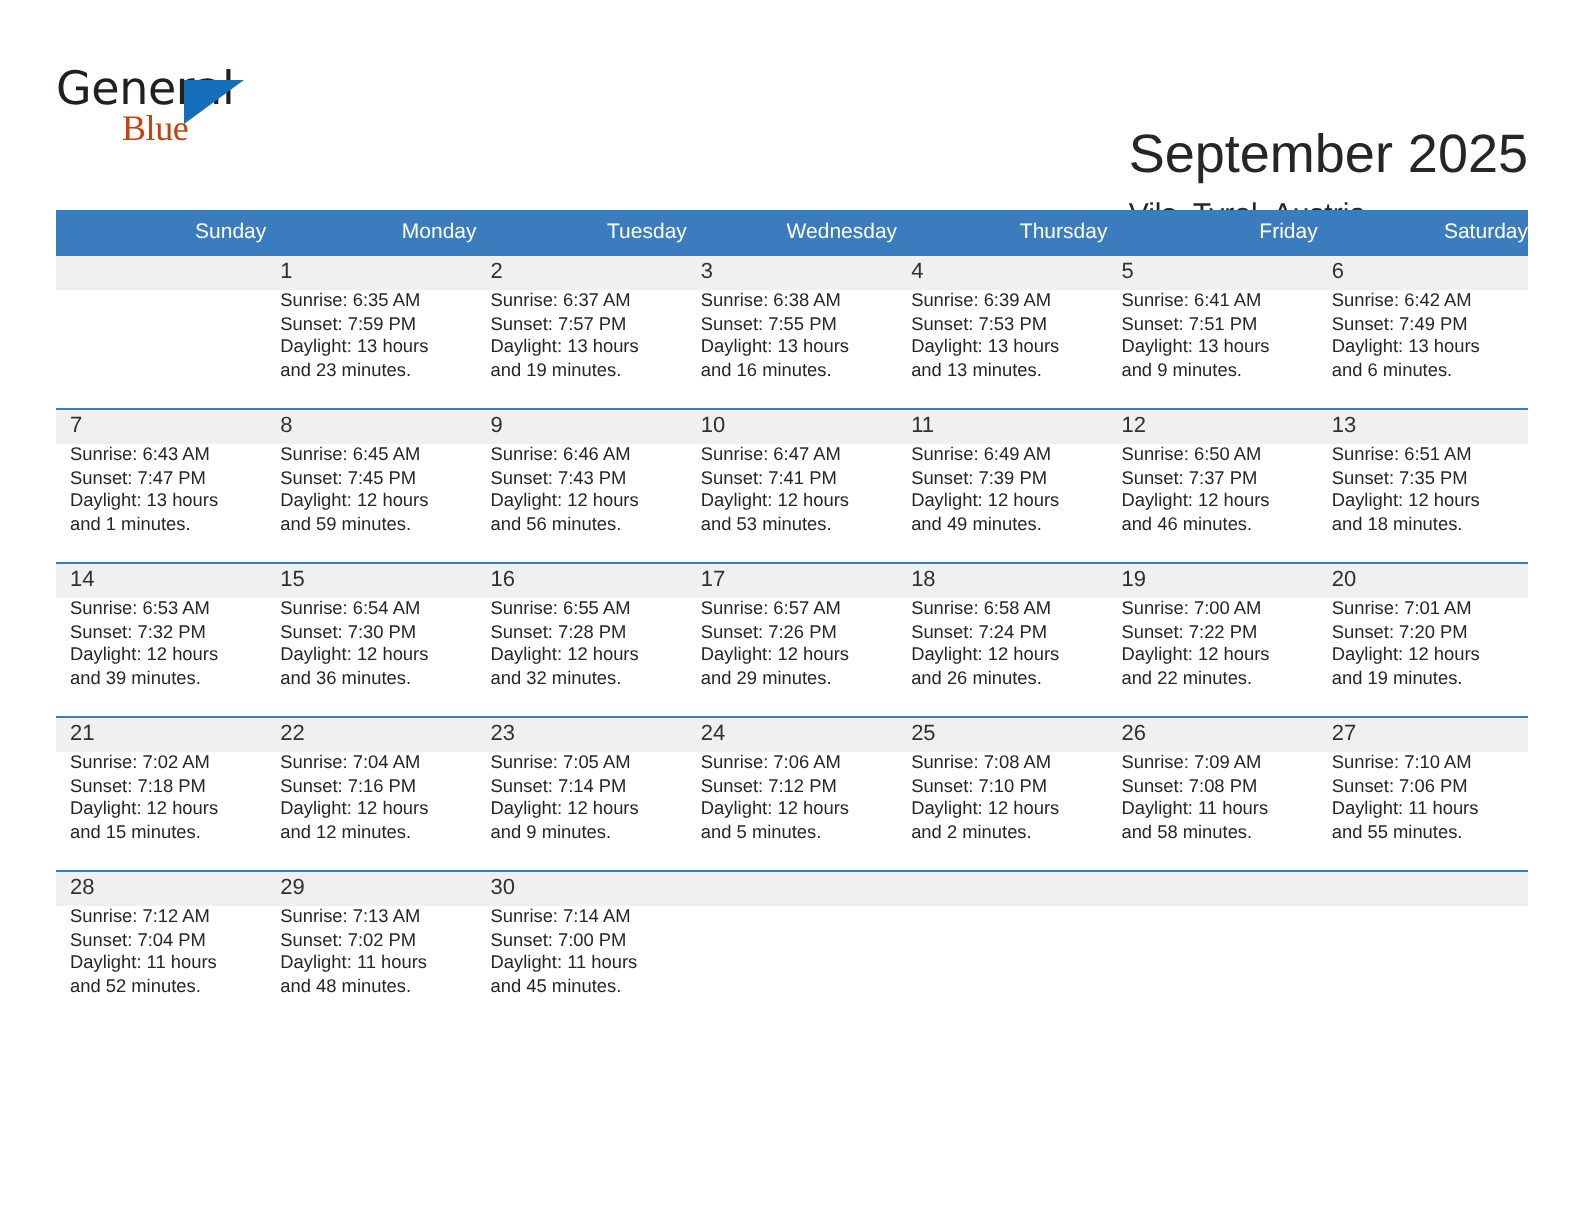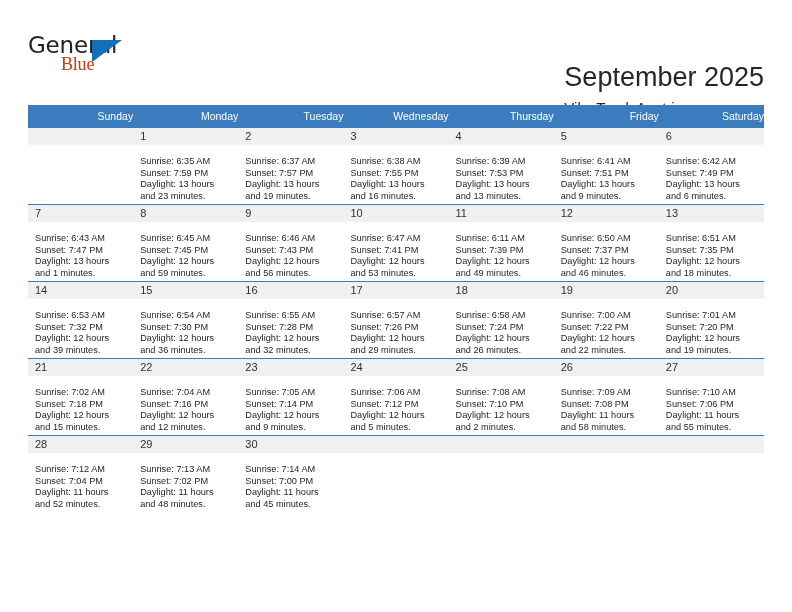--- a/index.html
+++ b/index.html
@@ -119,21 +119,21 @@
     height: 17px;
     padding: 0 0 0 7px;
     line-height: 17px;
     font-size: 11px;
     color: #303030;
   }
   .cell-empty .daynum-band {
     background: #f0f0f0;
   }
   .details {
-    padding: 11px 6px 0 7px;
+    padding: 0 6px 0 7px;
     font-size: 9.2px;
     line-height: 11.6px;
     color: #262626;
   }
   .details div {
     white-space: nowrap;
   }
 </style>
 </head>
 <body>
@@ -283,21 +283,21 @@
                 <div>Sunset: 7:41 PM</div>
                 <div>Daylight: 12 hours</div>
                 <div>and 53 minutes.</div>
               </div>
             </div>
           </td>
           <td>
             <div class="cell-inner">
               <div class="daynum-band">11</div>
               <div class="details">
-                <div>Sunrise: 6:11 AM</div>
+                <div>Sunrise: 6:49 AM</div>
                 <div>Sunset: 7:39 PM</div>
                 <div>Daylight: 12 hours</div>
                 <div>and 49 minutes.</div>
               </div>
             </div>
           </td>
           <td>
             <div class="cell-inner">
               <div class="daynum-band">12</div>
               <div class="details">

